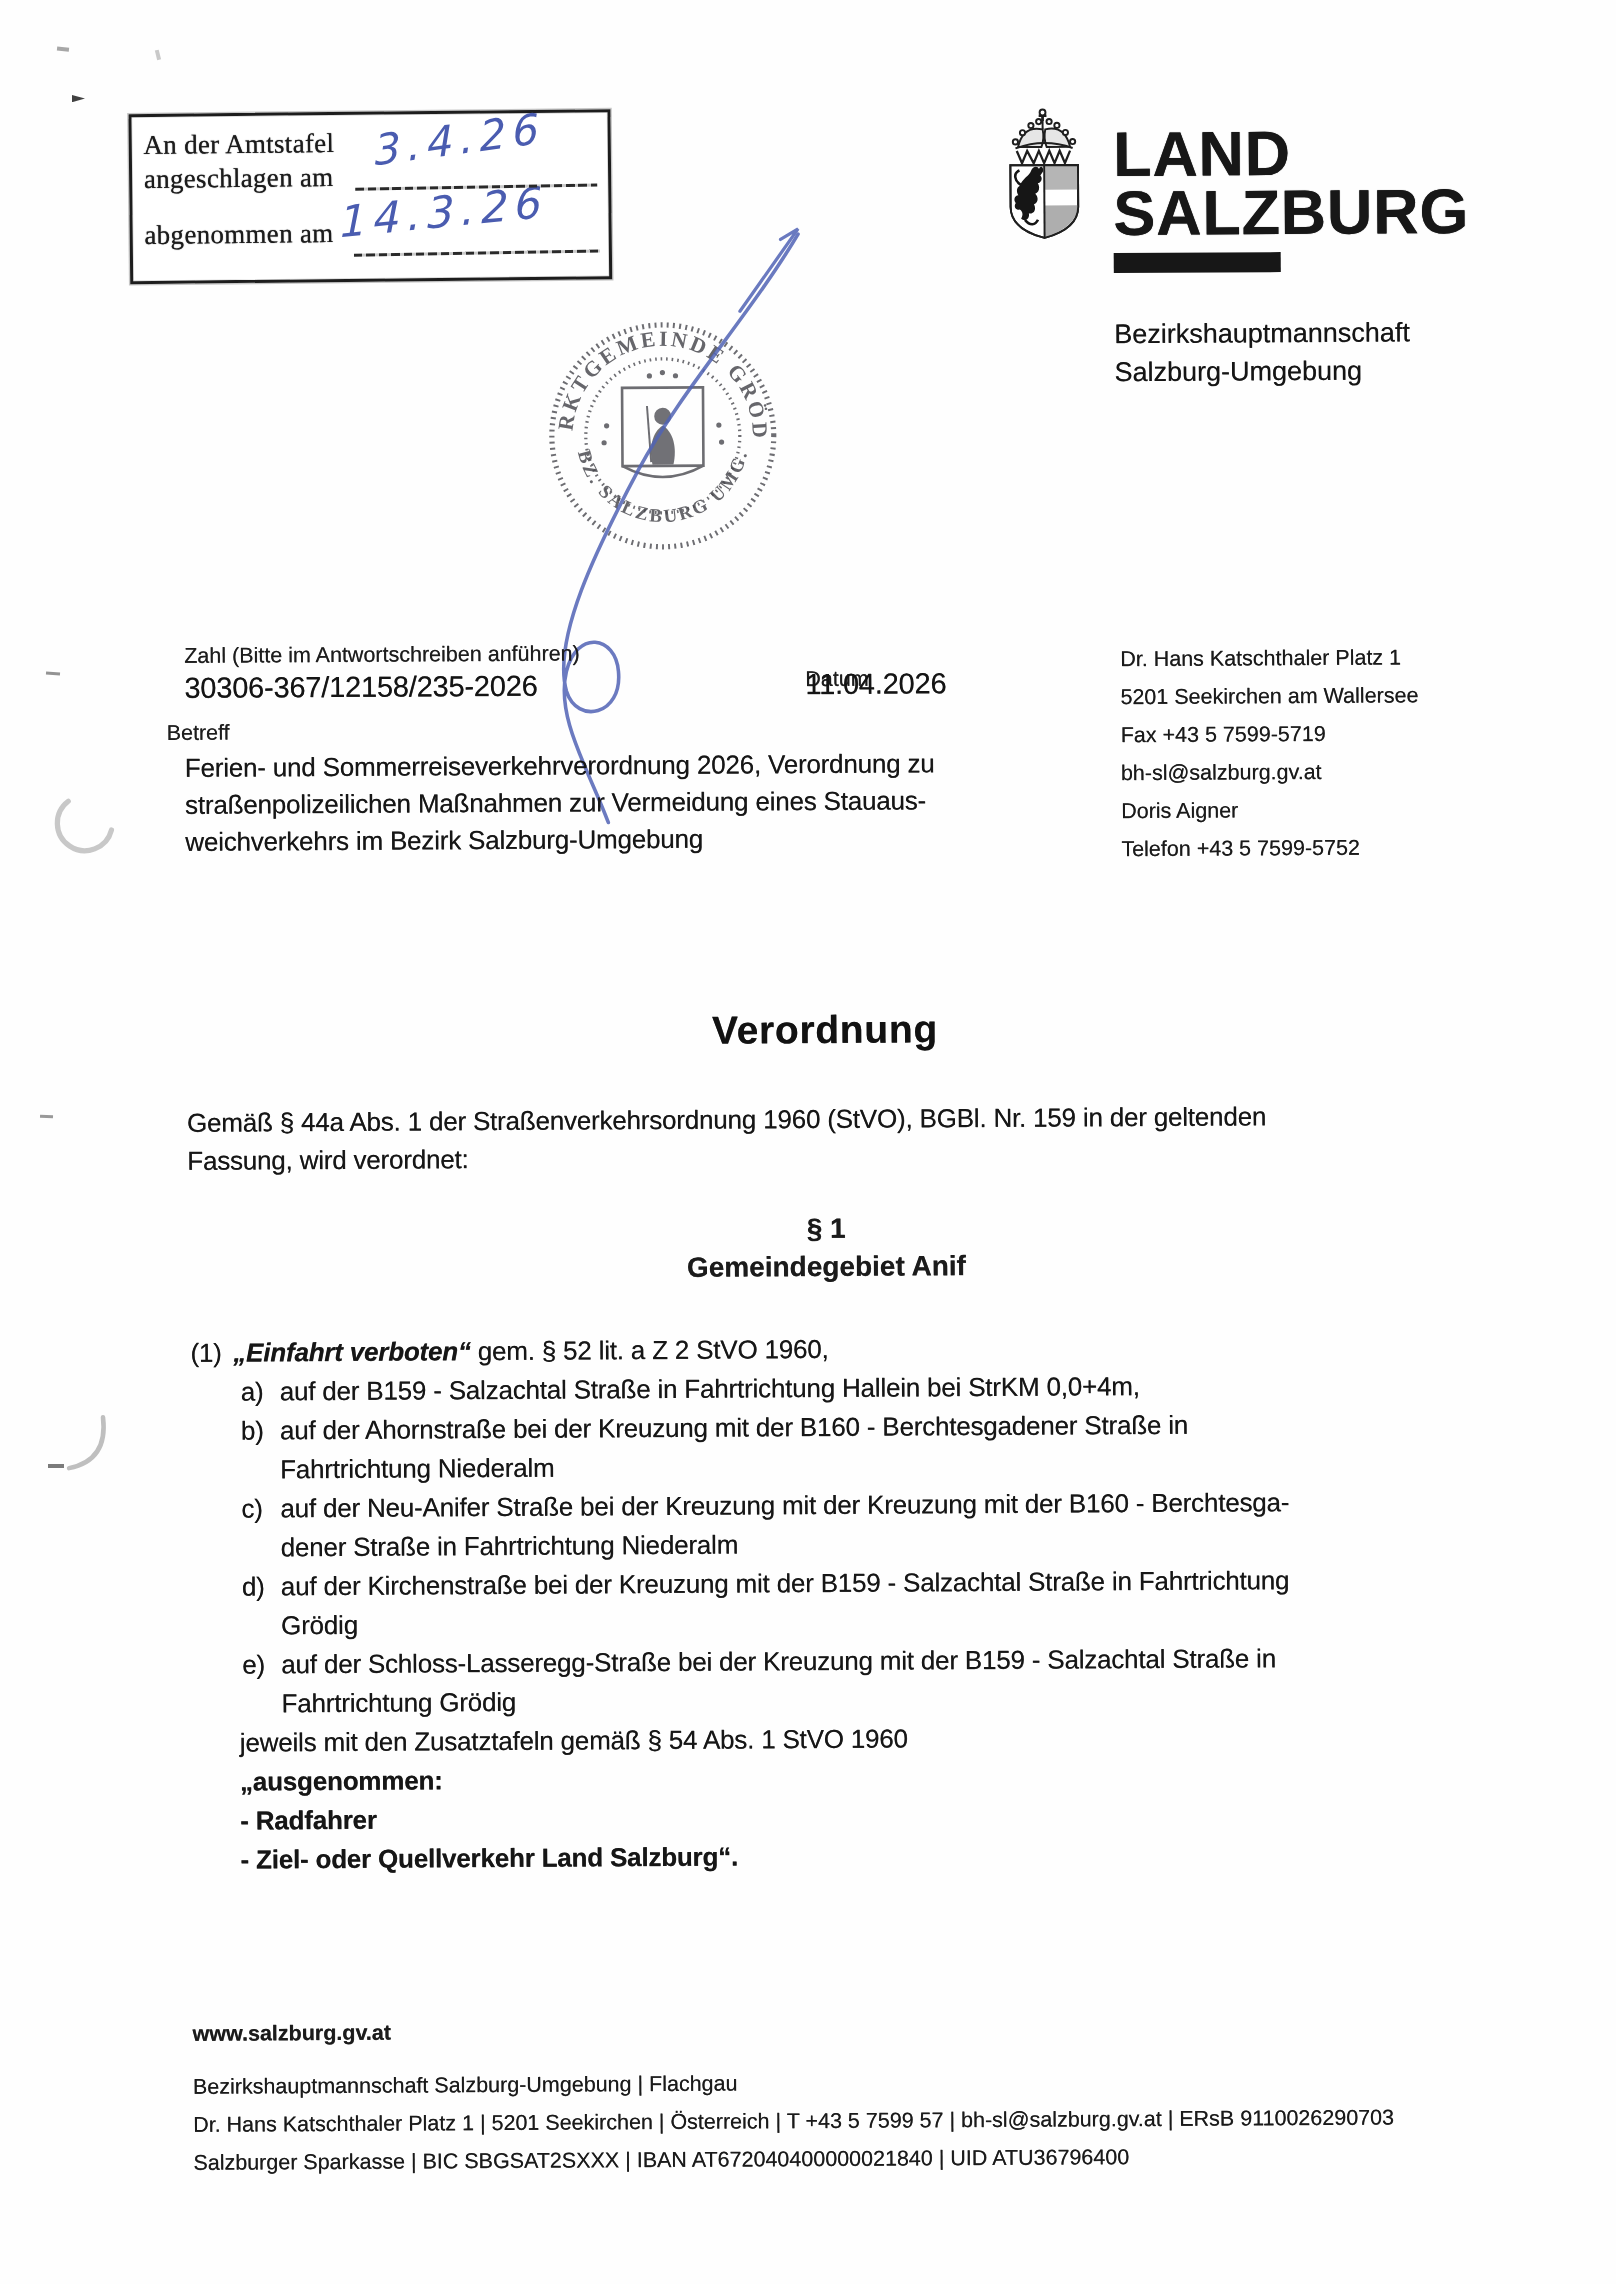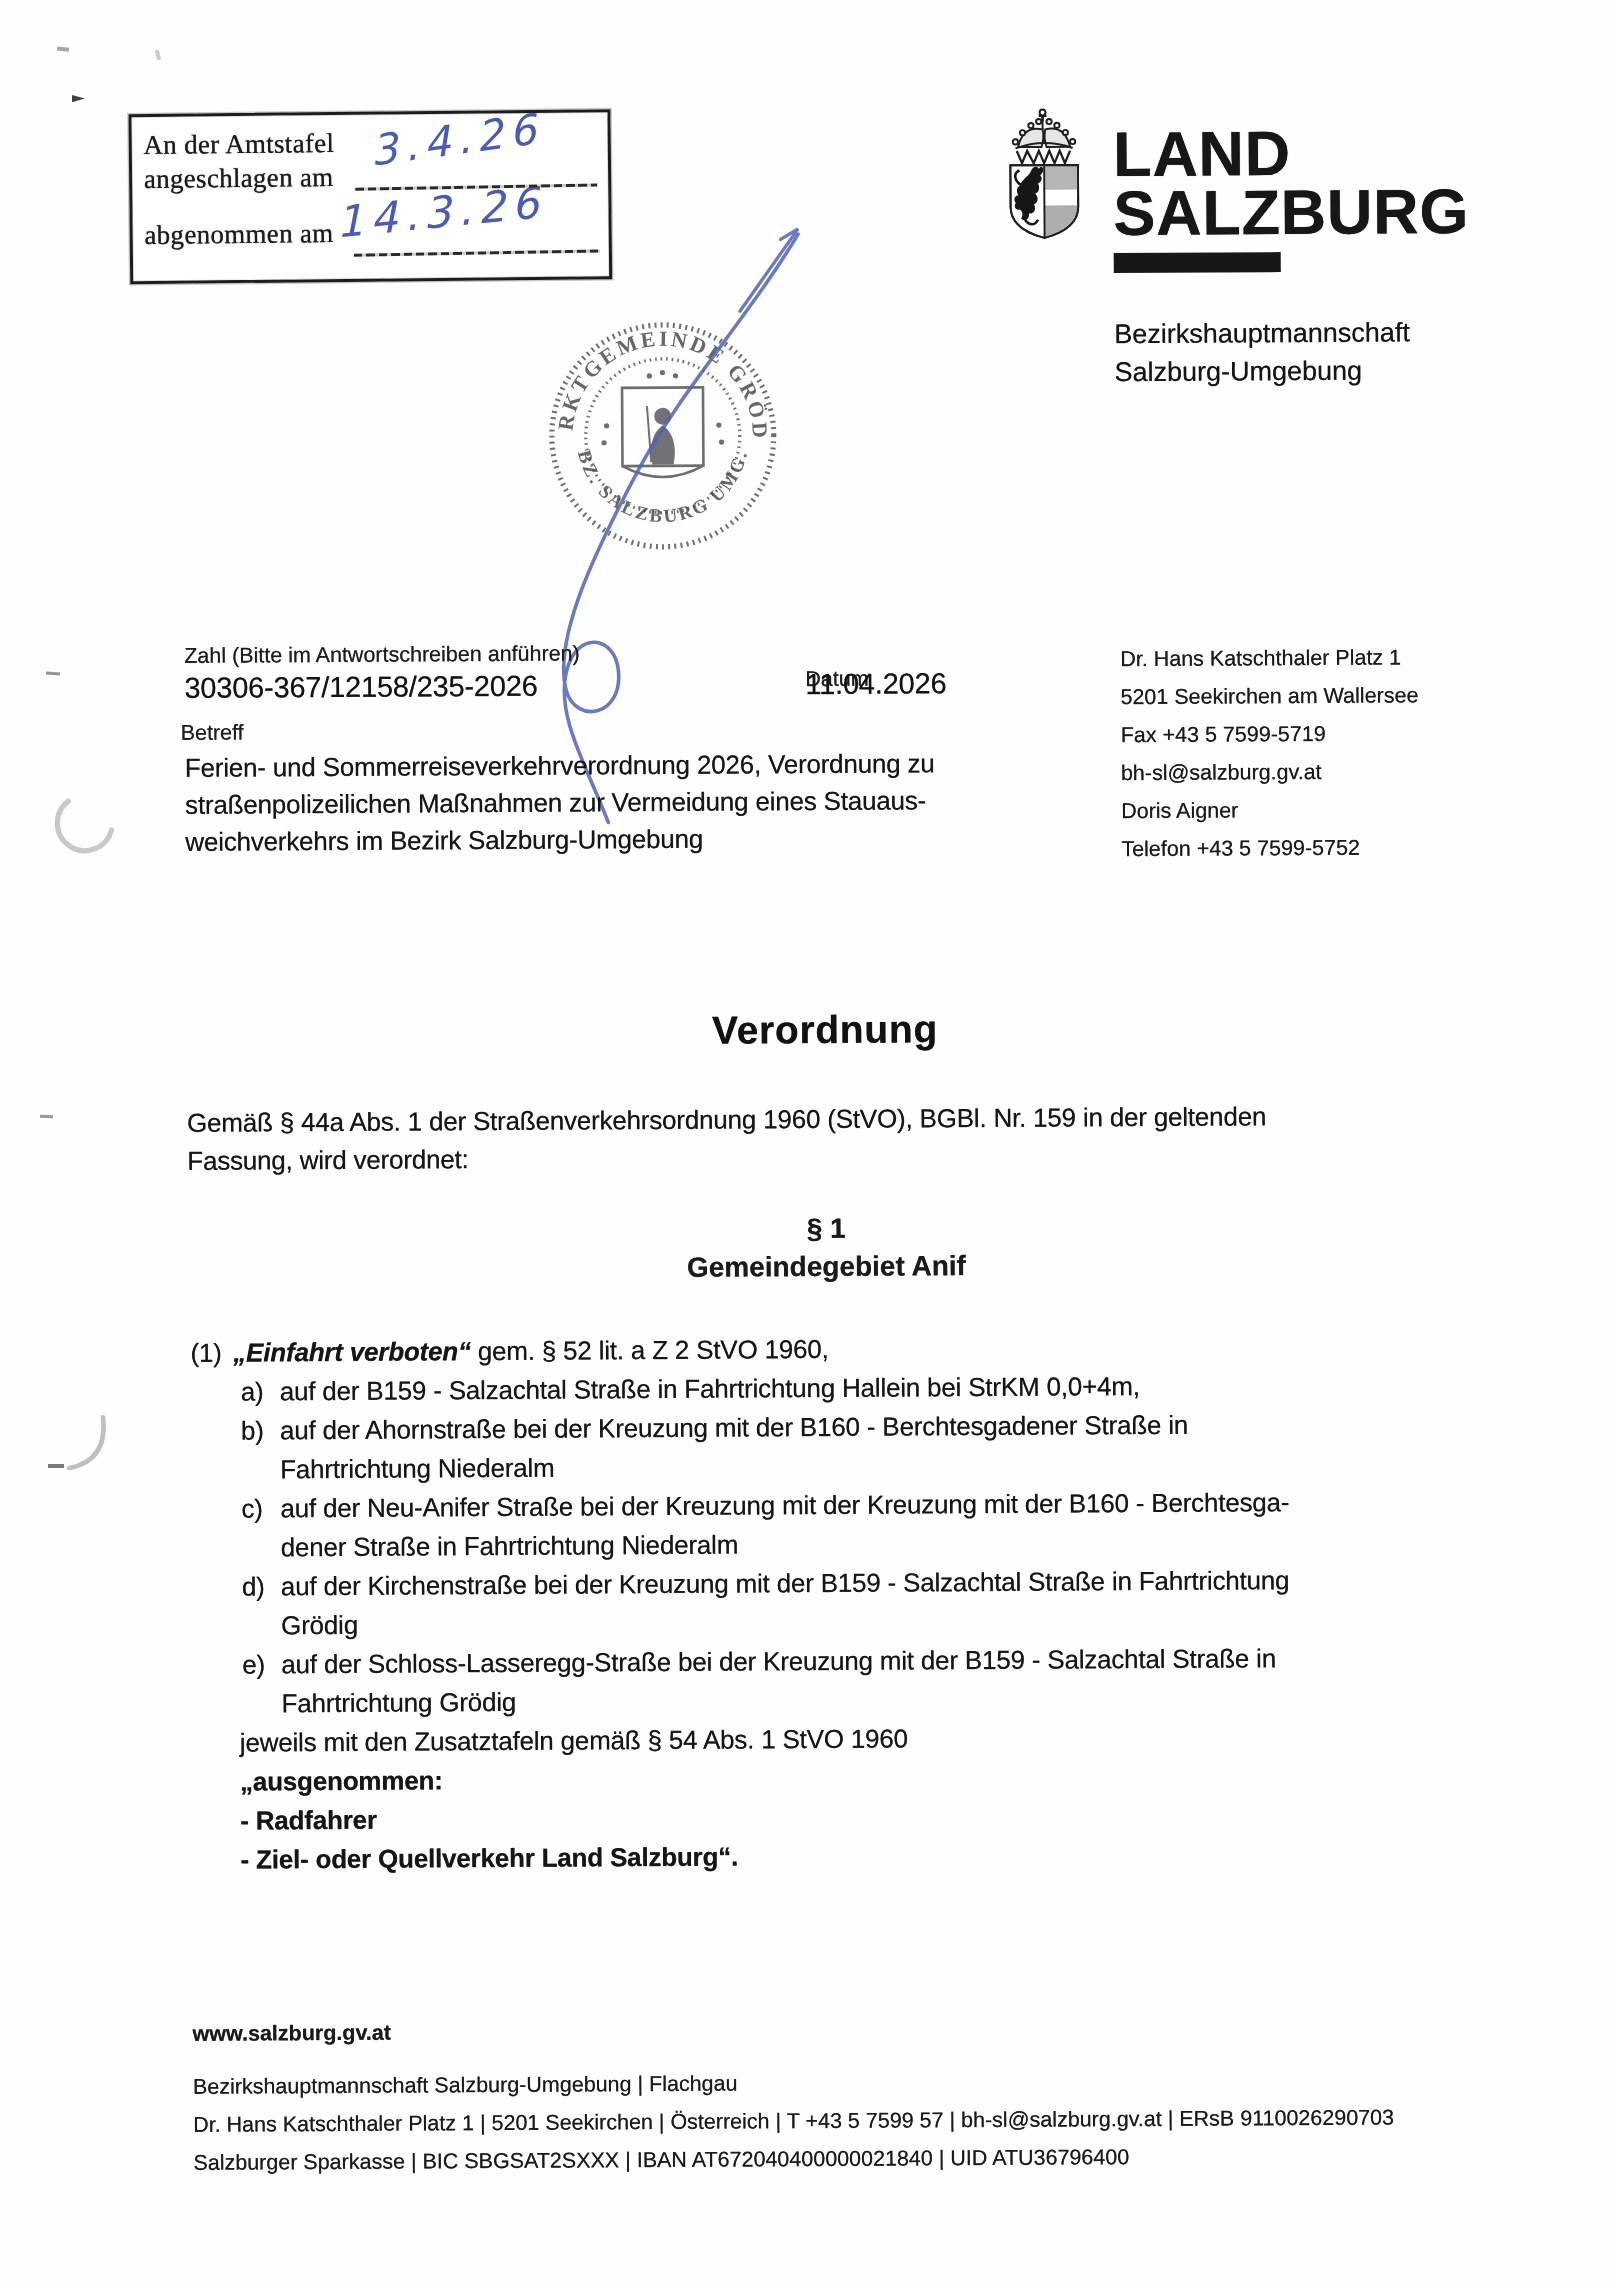--- a/index.html
+++ b/index.html
@@ -156,21 +156,21 @@
       <g fill="none" stroke="#5163b5" stroke-linecap="round" opacity="0.85">
         <path stroke-width="5.5" d="M452 60 C380 180 270 300 205 420 C140 540 70 680 92 760 C108 812 178 798 172 730 C168 675 108 665 92 730 C75 800 125 880 155 962"></path>
         <path stroke-width="5" d="M362 178 L452 52 L425 68"></path>
       </g>
     </svg>
 
     <div class="abs small-lbl" style="left:186px;top:640px;">Zahl (Bitte im Antwortschreiben anführen)</div>
     <div class="abs ref-val" style="left:186px;top:668px;">30306-367/12158/235-2026</div>
     <div class="abs small-lbl" style="left:807px;top:667px;">Datum</div>
     <div class="abs ref-val" style="left:807px;top:668px;">11.04.2026</div>
-    <div class="abs small-lbl" style="left:182px;top:717px;">Betreff</div>
+    <div class="abs small-lbl" style="left:168px;top:717px;">Betreff</div>
     <div class="abs betreff">
       <div class="body-line">Ferien- und Sommerreiseverkehrverordnung 2026, Verordnung zu</div>
       <div class="body-line">straßenpolizeilichen Maßnahmen zur Vermeidung eines Stauaus-</div>
       <div class="body-line">weichverkehrs im Bezirk Salzburg-Umgebung</div>
     </div>
 
     <div class="abs contact">
       <div>Dr. Hans Katschthaler Platz 1</div>
       <div>5201 Seekirchen am Wallersee</div>
       <div>Fax +43 5 7599-5719</div>

